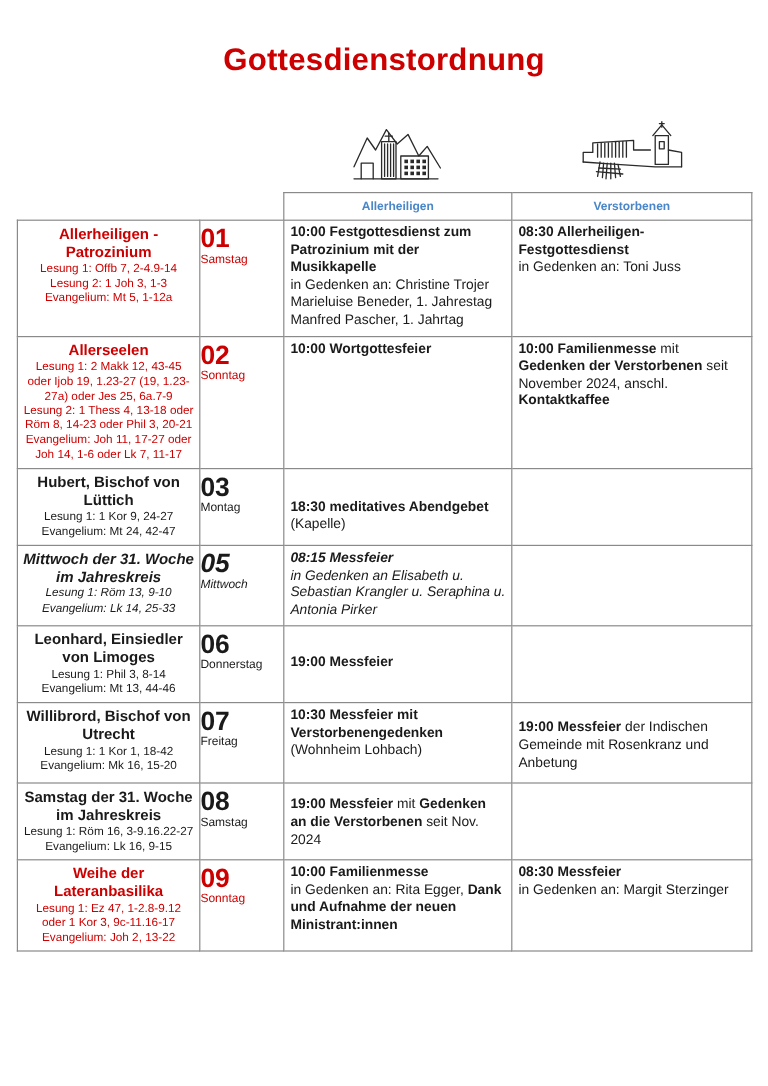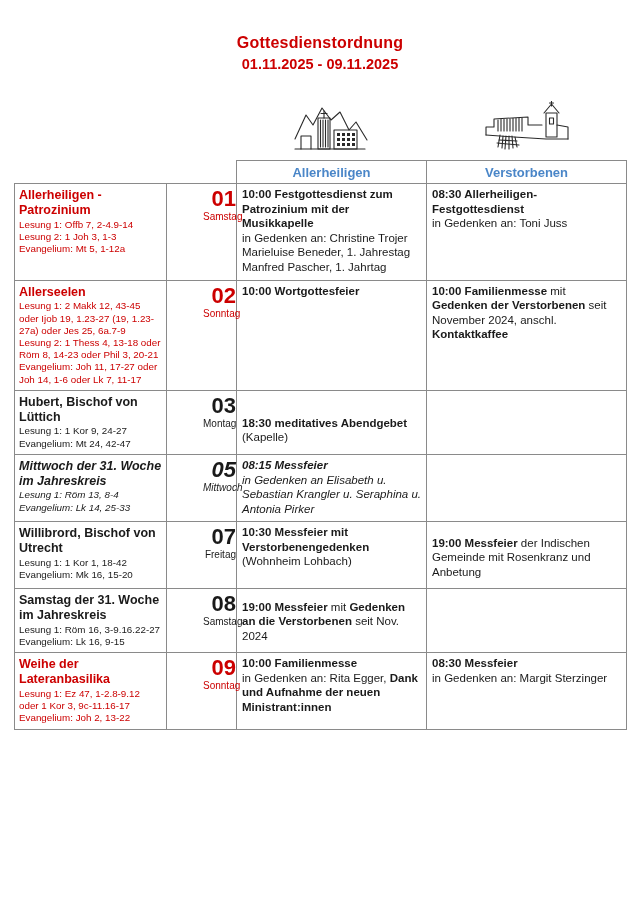--- a/index.html
+++ b/index.html
@@ -6,46 +6,46 @@
     --red:#cc0000;
     --blue:#4a86c8;
     --line:#8a8a8a;
     --ink:#1a1a1a;
   }
   *{margin:0;padding:0;box-sizing:border-box;}
   html,body{background:#ffffff;}
   body{font-family:"Liberation Sans",sans-serif;color:var(--ink);}
   .page{position:relative;width:640px;height:905px;background:#ffffff;overflow:hidden;}
 
-  .title{margin-top:34px;text-align:center;color:var(--red);font-size:16px;font-weight:bold;letter-spacing:.2px;}
+  .title{margin-top:34px;text-align:center;color:var(--red);font-size:26px;font-weight:bold;letter-spacing:.2px;}
   .subtitle{margin-top:4px;text-align:center;color:var(--red);font-size:14.5px;font-weight:bold;}
 
   .sketches{position:absolute;left:236px;top:97px;width:390px;height:58px;display:flex;}
   .sketch-box{display:flex;align-items:flex-end;justify-content:center;}
   .sketch-box.a{width:190px;}
   .sketch-box.k{width:200px;}
   .sketch-box svg{display:block;}
 
   table.schedule{position:absolute;left:14px;top:160px;width:612px;border-collapse:collapse;table-layout:fixed;}
   col.c-feast{width:152px;}
   col.c-day{width:70px;}
   col.c-a{width:190px;}
   col.c-k{width:200px;}
 
   th,td{border:1px solid var(--line);}
   th.blank{border:none;background:transparent;}
   tr.header-row{height:23px;}
-  th.church{color:var(--blue);font-size:13px;font-weight:bold;vertical-align:middle;}
-
-  td.feast-cell{vertical-align:top;padding:4px 4px;}
+  th.church{color:var(--blue);font-size:10px;font-weight:bold;vertical-align:middle;}
+
+  td.feast-cell{vertical-align:top;text-align:center;padding:4px 4px;}
   .feast-title{font-size:12.5px;font-weight:bold;line-height:1.18;}
   .readings{margin-top:1px;font-size:9.8px;line-height:1.25;}
   .reading-line{display:block;}
 
-  td.day-cell{vertical-align:top;text-align:right;padding-top:3px;padding-left:36px;}
+  td.day-cell{vertical-align:top;text-align:left;padding-top:3px;}
   .day-num{font-size:22px;font-weight:bold;line-height:1.1;}
   .day-name{font-size:10px;line-height:1.2;}
 
   td.service-cell{padding:3px 5px 5px 5px;font-size:11.5px;line-height:1.27;white-space:pre-line;}
   td.va-top{vertical-align:top;}
   td.va-mid{vertical-align:middle;}
   td.va-bot{vertical-align:bottom;padding-bottom:9px;}
   .seg{white-space:pre-line;}
   .seg.b{font-weight:bold;}
 
@@ -56,21 +56,20 @@
 
   .sk{stroke:#2a2a2a;stroke-width:1.1;fill:none;stroke-linecap:round;stroke-linejoin:round;}
   .sk-fill{fill:#2a2a2a;stroke:none;}
 </style>
 </head>
 <body>
 
 <div class="page">
 
   <div class="title">Gottesdienstordnung</div>
-  <div class="subtitle">01.11.2025 - 09.11.2025</div>
 
   <div class="sketches">
     <div class="sketch-box a">
       <svg width="76" height="52" viewBox="0 0 76 52" aria-hidden="true">
         <polyline class="sk" points="2,36 13,12 20,22 29,5 38,17 47,9 56,27 63,19 74,37"></polyline>
         <line class="sk" x1="31" y1="8" x2="31" y2="15"></line>
         <line class="sk" x1="28" y1="10.5" x2="34" y2="10.5"></line>
         <rect class="sk" x="25" y="15" width="12" height="31"></rect>
         <line class="sk" x1="27.5" y1="17" x2="27.5" y2="44"></line>
         <line class="sk" x1="30" y1="17" x2="30" y2="44"></line>
@@ -195,30 +194,45 @@
       <div class="day-name">Montag</div>
     </td>
     <td class="service-cell col-a va-bot"><span class="seg b">18:30 meditatives Abendgebet</span><span class="seg">
 (Kapelle)</span></td>
     <td class="service-cell col-k va-top"></td>
   </tr>
         <tr style="height: 63px; font-style: italic;">
     <td class="feast-cell">
       <div class="feast-title">Mittwoch der 31. Woche im Jahreskreis</div>
       <div class="readings">
-              <div class="reading-line">Lesung 1: Röm 13, 8-4</div>
+              <div class="reading-line">Lesung 1: Röm 13, 9-10</div>
               <div class="reading-line">Evangelium: Lk 14, 25-33</div>
             </div>
     </td>
     <td class="day-cell">
       <div class="day-num">05</div>
       <div class="day-name">Mittwoch</div>
     </td>
     <td class="service-cell col-a va-top"><span class="seg b">08:15 Messfeier</span><span class="seg">
 in Gedenken an Elisabeth u. Sebastian Krangler u. Seraphina u. Antonia Pirker</span></td>
+    <td class="service-cell col-k va-top"></td>
+  </tr>
+        <tr style="height: 63px;">
+    <td class="feast-cell">
+      <div class="feast-title">Leonhard, Einsiedler von Limoges</div>
+      <div class="readings">
+              <div class="reading-line">Lesung 1: Phil 3, 8-14</div>
+              <div class="reading-line">Evangelium: Mt 13, 44-46</div>
+            </div>
+    </td>
+    <td class="day-cell">
+      <div class="day-num">06</div>
+      <div class="day-name">Donnerstag</div>
+    </td>
+    <td class="service-cell col-a va-mid"><span class="seg b">19:00 Messfeier</span></td>
     <td class="service-cell col-k va-top"></td>
   </tr>
         <tr style="height: 67px;">
     <td class="feast-cell">
       <div class="feast-title">Willibrord, Bischof von Utrecht</div>
       <div class="readings">
               <div class="reading-line">Lesung 1: 1 Kor 1, 18-42</div>
               <div class="reading-line">Evangelium: Mk 16, 15-20</div>
             </div>
     </td>

